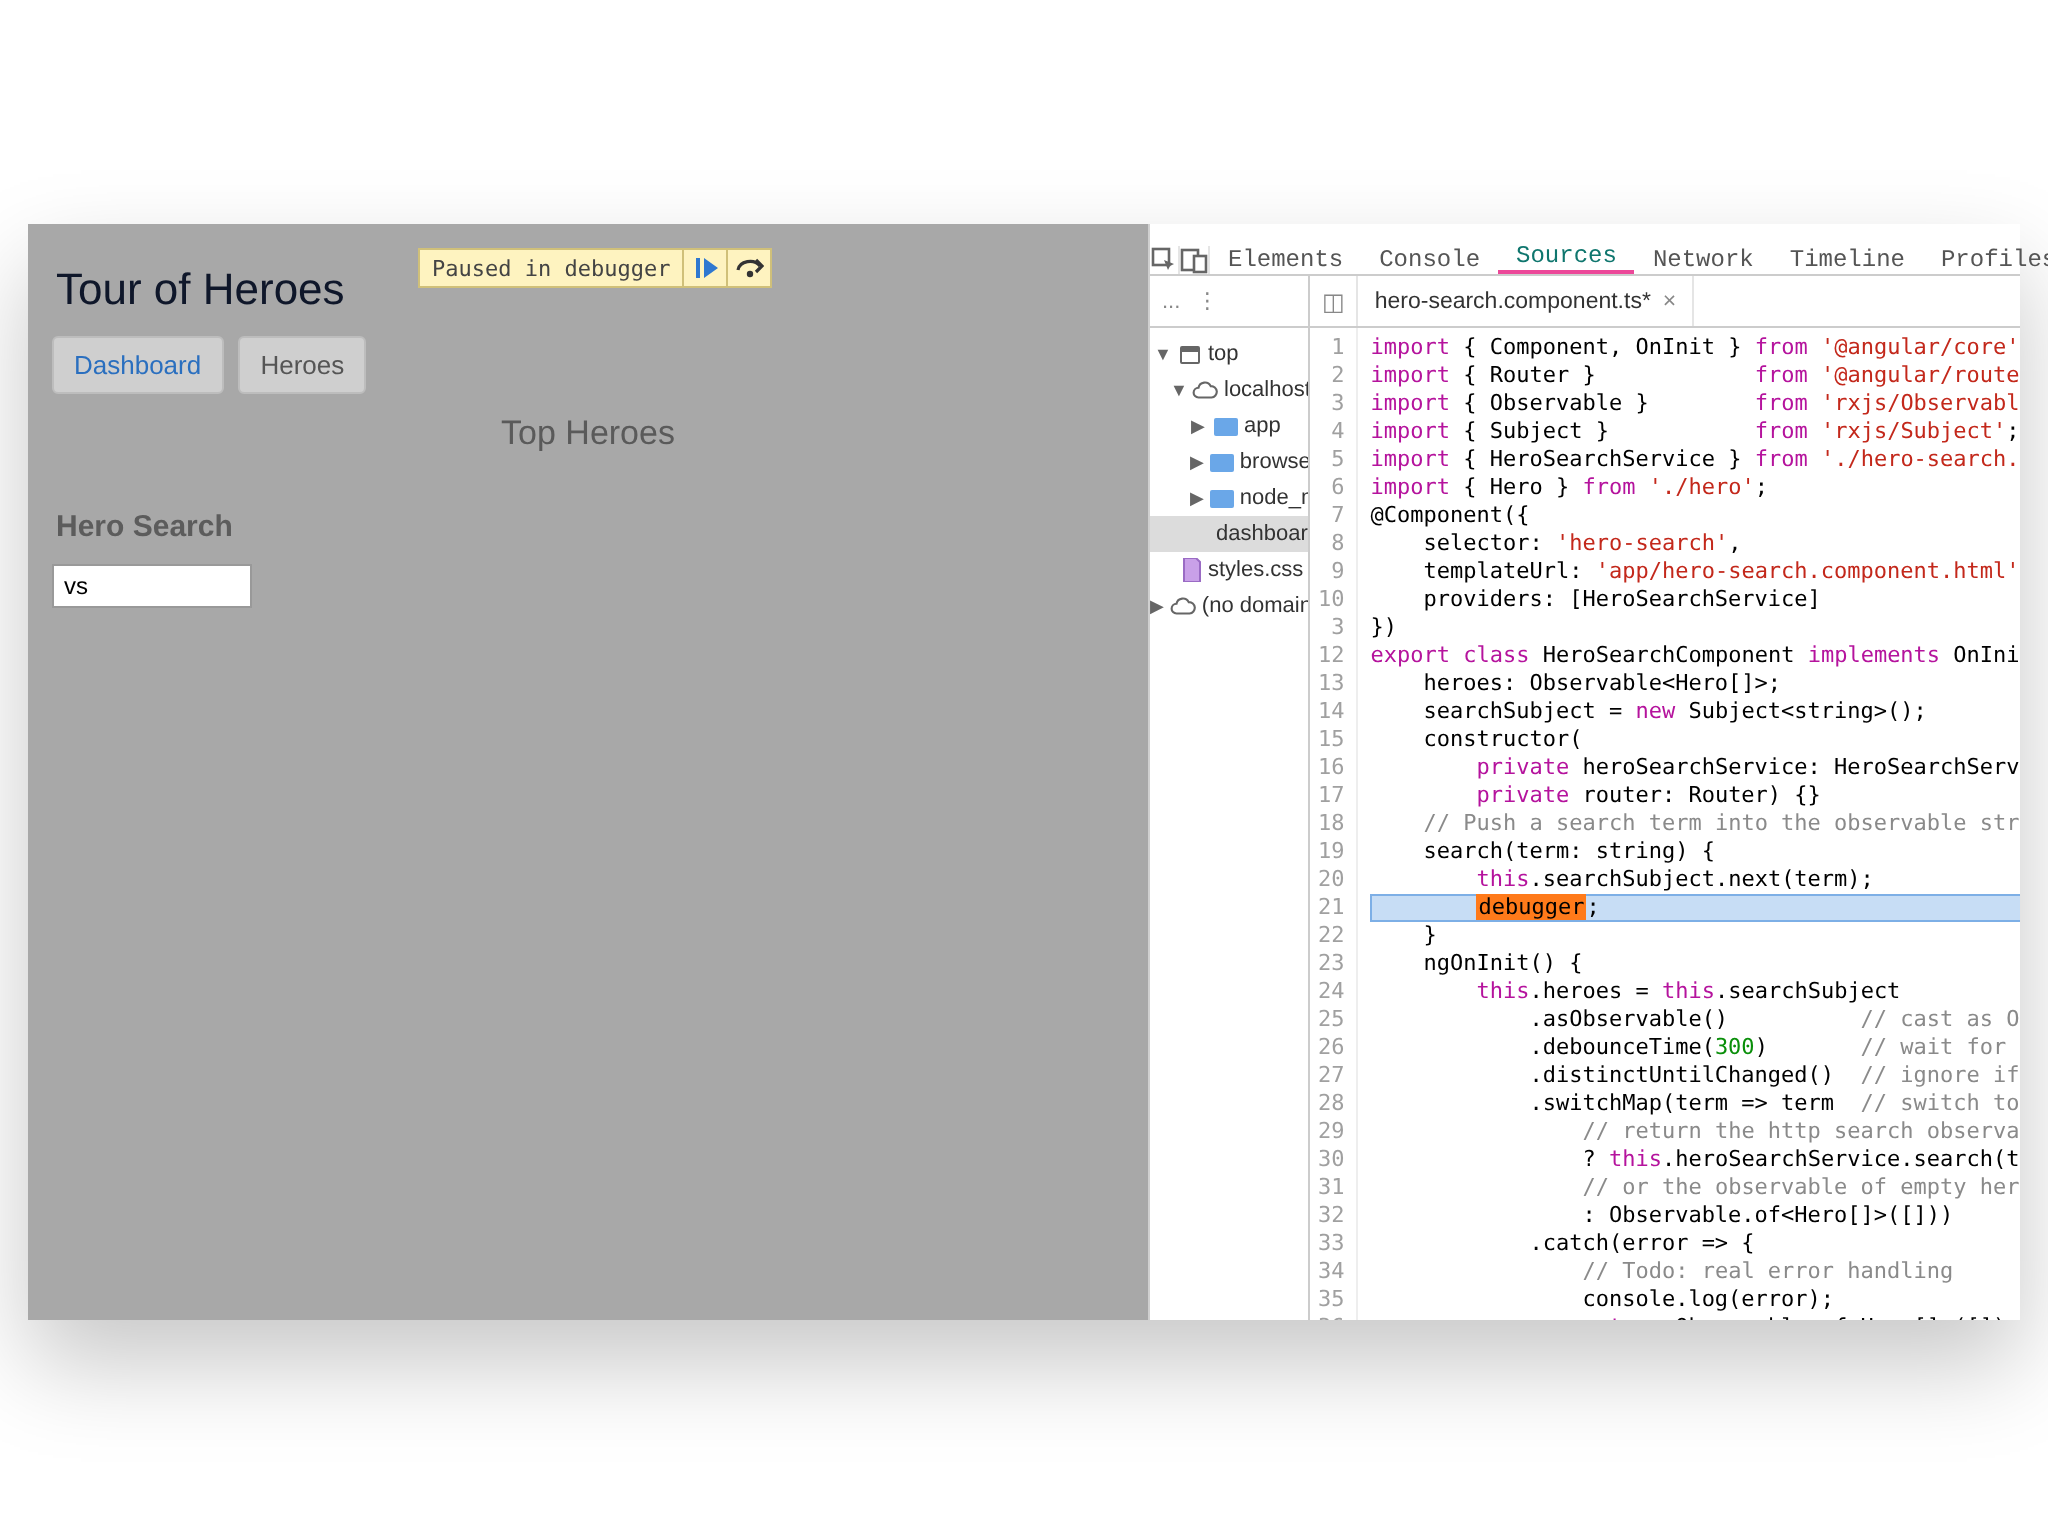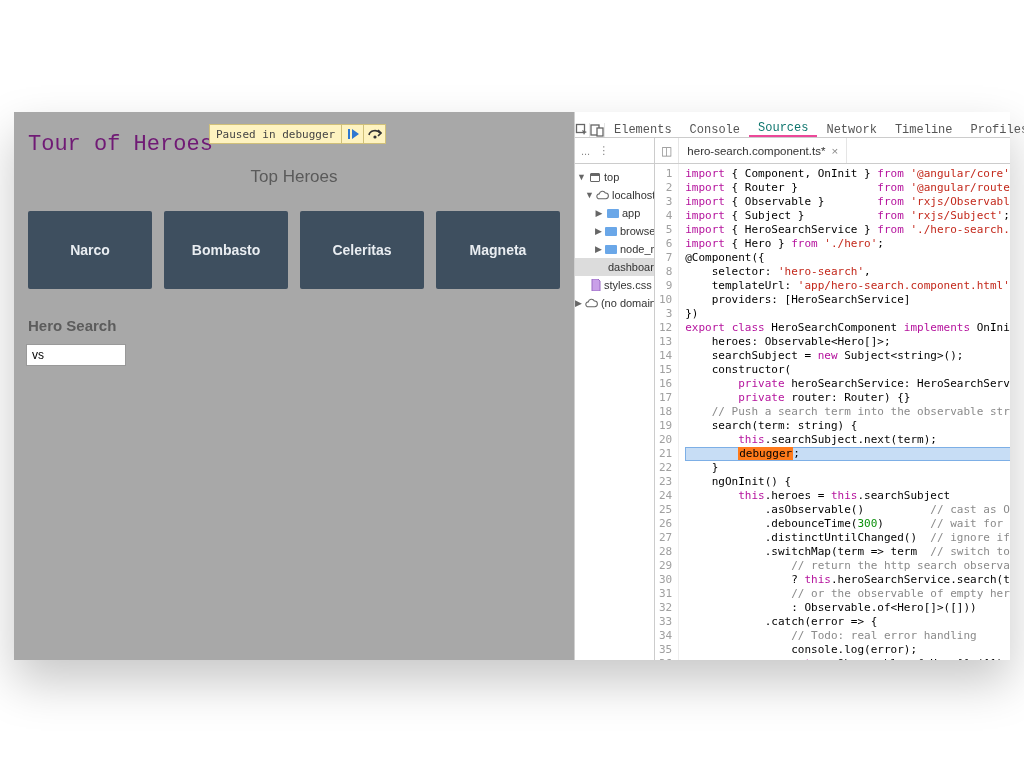--- a/index.html
+++ b/index.html
@@ -2,25 +2,25 @@
 <html><head>
 <meta charset="utf-8">
 <style>
 * { box-sizing: border-box; margin: 0; padding: 0; }
 body { font-family: -apple-system, BlinkMacSystemFont, "Segoe UI", Helvetica, Arial, sans-serif; font-size: 13px; background: #fff; width: 1024px; height: 768px; overflow: hidden; }
 .stage { position: relative; width: 1024px; height: 768px; }
 .shadow-wrap { position: absolute; top: 112px; left: 14px; width: 996px; height: 548px; box-shadow: 0 22px 45px rgba(0,0,0,0.22); display: flex; background: #fff; }
 
 
 .app-pane { width: 560px; background: #a8a8a8; color: #333; position: relative; padding: 20px 12px 12px 12px; }
-.app-title { font-size: 22px; font-weight: 500; color: #701a75; margin: 0 0 10px 2px; font-family: Liberation Mono, monospace; }
+.app-title { font-size: 22px; font-weight: 500; color: #0f172a; margin: 0 0 10px 2px; }
 .nav-btns { margin: 0 0 8px 0; }
 .nav-btn { display: inline-block; padding: 6px 10px; background: #cfcfcf; border: 1px solid #bdbdbd; border-radius: 3px; font-size: 13px; color: #555; margin-right: 4px; cursor: pointer; }
 .nav-btn.active { color: #2a6fbf; }
-.section-title { text-align: center; font-size: 17px; color: #5a5a5a; margin: 10px 0 24px 0; }
+.section-title { text-align: center; font-size: 17px; color: #5a5a5a; margin: 10px 0 8px 0; }
 .hero-grid { display: flex; gap: 12px; padding: 0 2px; }
 .hero-card { flex: 1; height: 78px; background: #3e4f5f; color: #e9edf1; display: flex; align-items: center; justify-content: center; font-size: 14px; font-weight: 600; border-radius: 2px; cursor: pointer; }
 .hero-search-lbl { font-size: 15px; font-weight: 600; color: #5c5c5c; margin: 28px 0 10px 2px; }
 .hero-search-input { width: 100px; padding: 3px 5px; font-size: 12px; background: #fff; border: 1px solid #999; }
 
 
 .pause-badge { position: absolute; top: 12px; left: 195px; background: #fef3c0; border: 1px solid #d0c079; height: 20px; display: flex; align-items: stretch; font-size: 11px; }
 .pause-badge .txt { padding: 2px 6px; font-family: Menlo, monospace; color: #444; display:flex; align-items:center;}
 .pause-badge .ctrl { width: 22px; display:flex; align-items:center; justify-content:center; border-left:1px solid #d0c079; background:#fef3c0; cursor:pointer; }
 .pause-badge svg { display:block; }
@@ -82,27 +82,25 @@
         <span class="ctrl">
           <svg width="14" height="10" viewBox="0 0 14 10">
               <path d="M1 6 A6 5 0 0 1 12 4" fill="none" stroke="#333" stroke-width="1.6"></path>
               <path d="M10 1l3 3-3 3" fill="none" stroke="#333" stroke-width="1.6"></path>
               <circle cx="7" cy="8" r="1.6" fill="#333"></circle>
             </svg>
         </span>
       </div>
 
       <h1 class="app-title">Tour of Heroes</h1>
+      <div class="nav-btns">
+        <span class="nav-btn active">Dashboard</span>
+        <span class="nav-btn">Heroes</span>
+      </div>
       <div class="section-title">Top Heroes</div>
-      <div class="hero-grid">
-        <div class="hero-card">Narco</div>
-        <div class="hero-card">Bombasto</div>
-        <div class="hero-card">Celeritas</div>
-        <div class="hero-card">Magneta</div>
-      </div>
       <div class="hero-search-lbl">Hero Search</div>
       <input class="hero-search-input" value="vs" style="">
     </div>
 
     <div class="devtools">
       <div class="dt-tabs">
         <div class="iconbtn">
           <svg width="14" height="14" viewBox="0 0 14 14">
               <rect x="1.5" y="1.5" width="8" height="8" fill="none" stroke="#666" stroke-width="1.3"></rect>
               <path d="M7 7l5 2-2 1-1 2z" fill="#666"></path>

